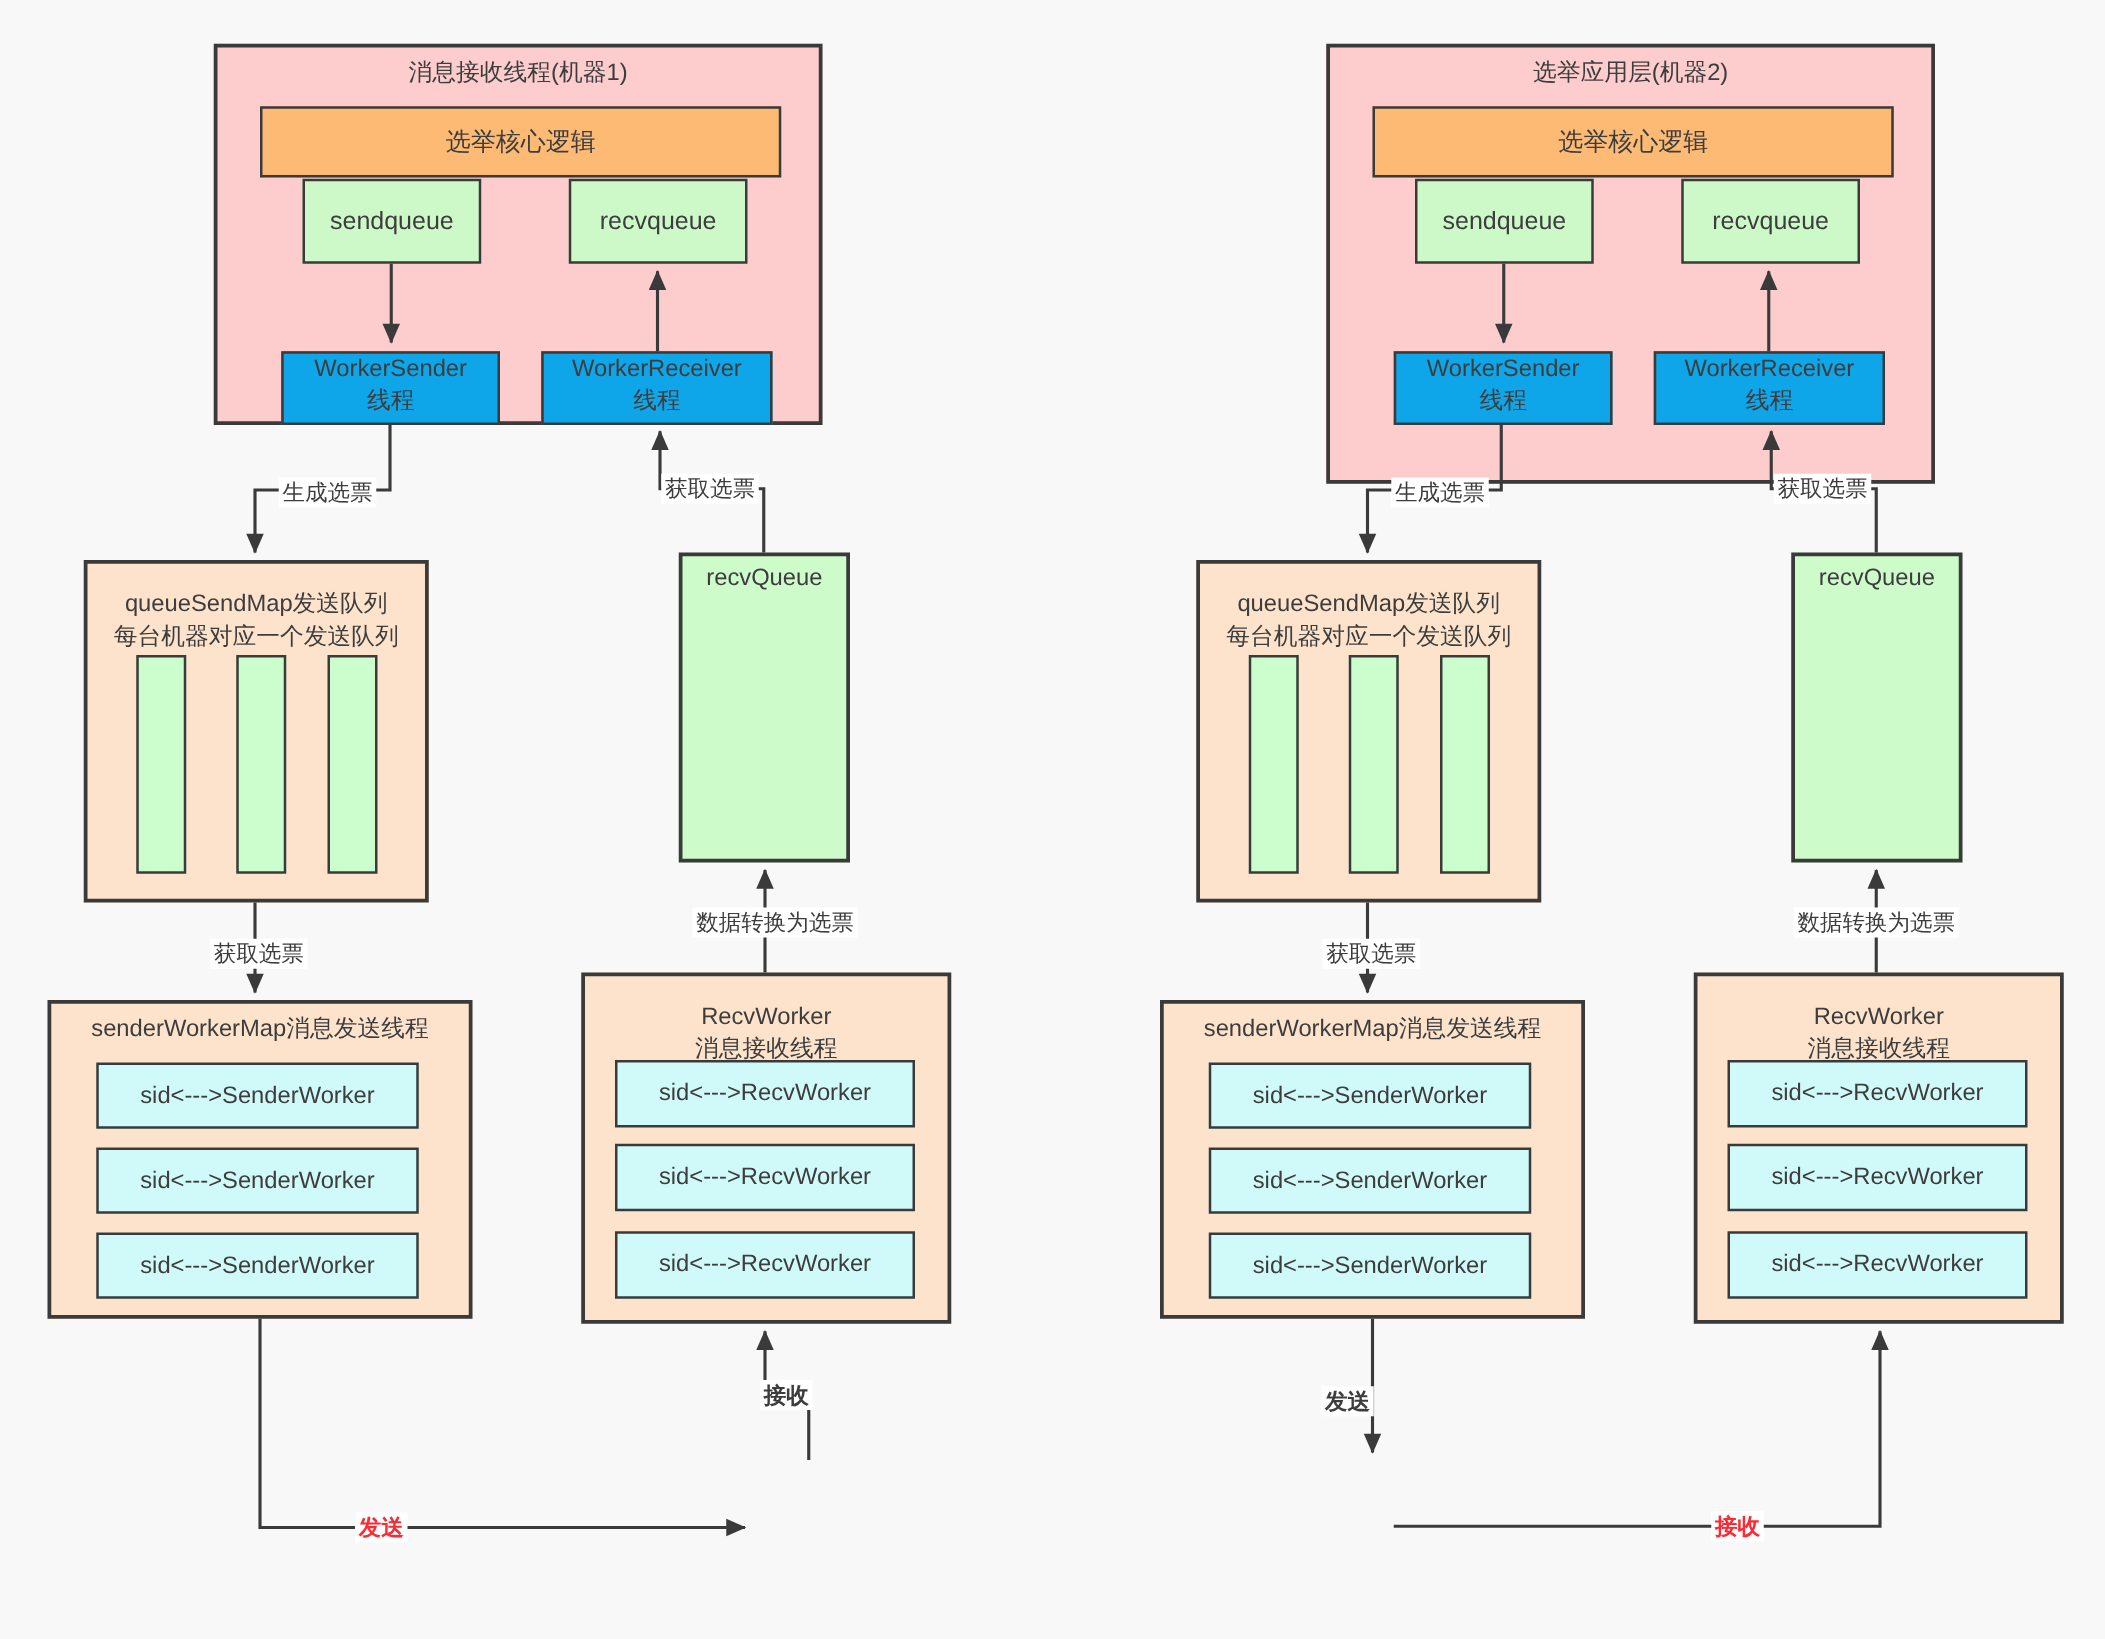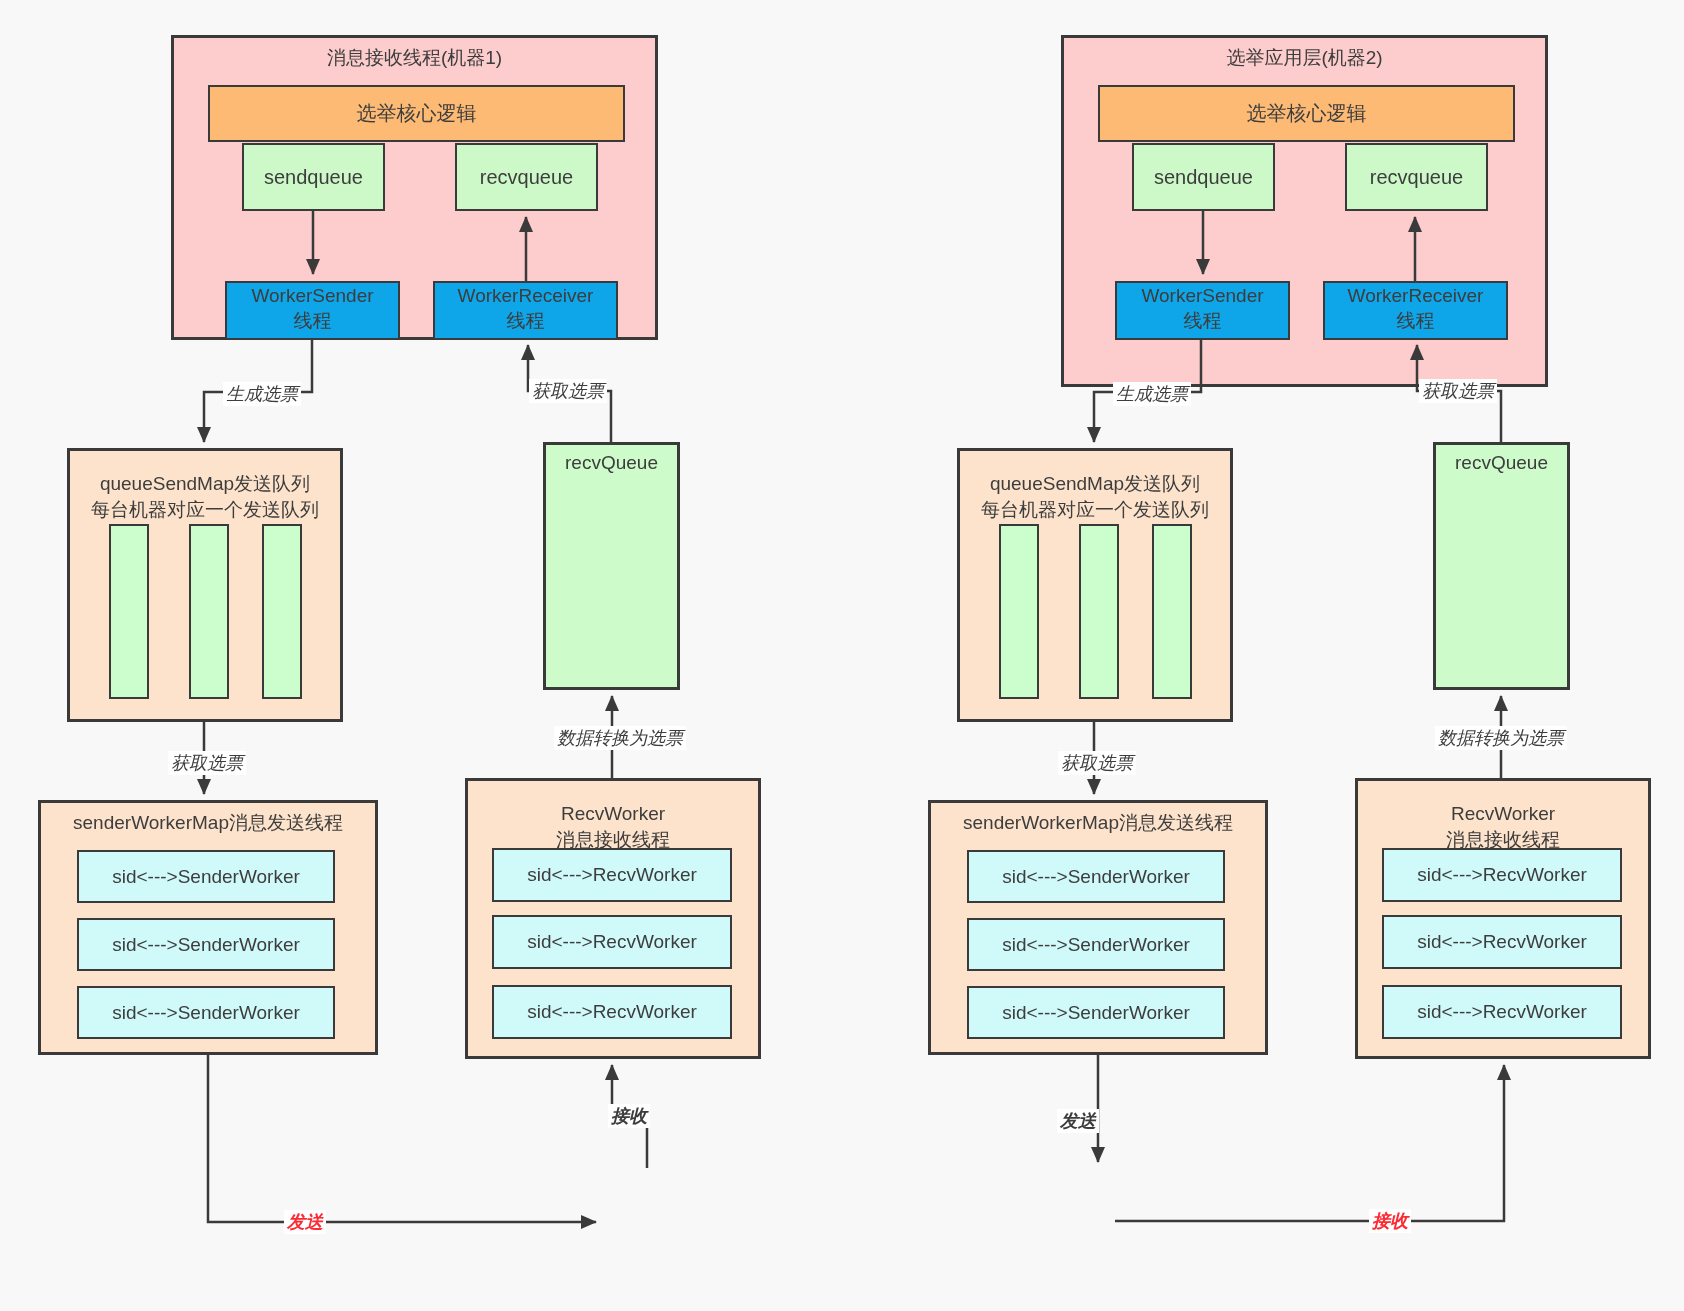--- a/index.html
+++ b/index.html
@@ -14,21 +14,21 @@
   .cyanbox{background:#0ea5e9;display:flex;flex-direction:column;align-items:center;font-size:19px;line-height:25px;}
   .peachbox{background:#fde3cb;border-width:3px;}
   .bigreen{background:#cdfbca;border-width:3px;}
   .bar{background:#ccfecd;border-width:2px;}
   .row{background:#d0fafa;display:flex;align-items:center;justify-content:center;font-size:19px;border-width:2.5px;}
   .boxtitle{padding-top:7px;text-align:center;font-size:19px;}
   .twotitle{padding-top:20px;text-align:center;font-size:19px;line-height:26px;}
   .socketbox{background:#fdcccc;border-width:3px;display:flex;align-items:center;justify-content:center;
     font-size:22px;font-weight:bold;}
   .lbl{position:absolute;transform:translate(-50%,-50%);background:#ffffff;padding:0 3px;
-    font-size:18px;white-space:nowrap;z-index:5;font-style:italic;}
+    font-size:18px;white-space:nowrap;z-index:5;}
   .lbl.bold{font-weight:bold;}
   .lbl.red{color:#fb2a33;font-weight:bold;}
   #wires{position:absolute;left:0;top:0;z-index:3;pointer-events:none;}
   .titlespan{display:block;}
 </style>
 </head>
 <body>
 
 <div id="canvas">
 

